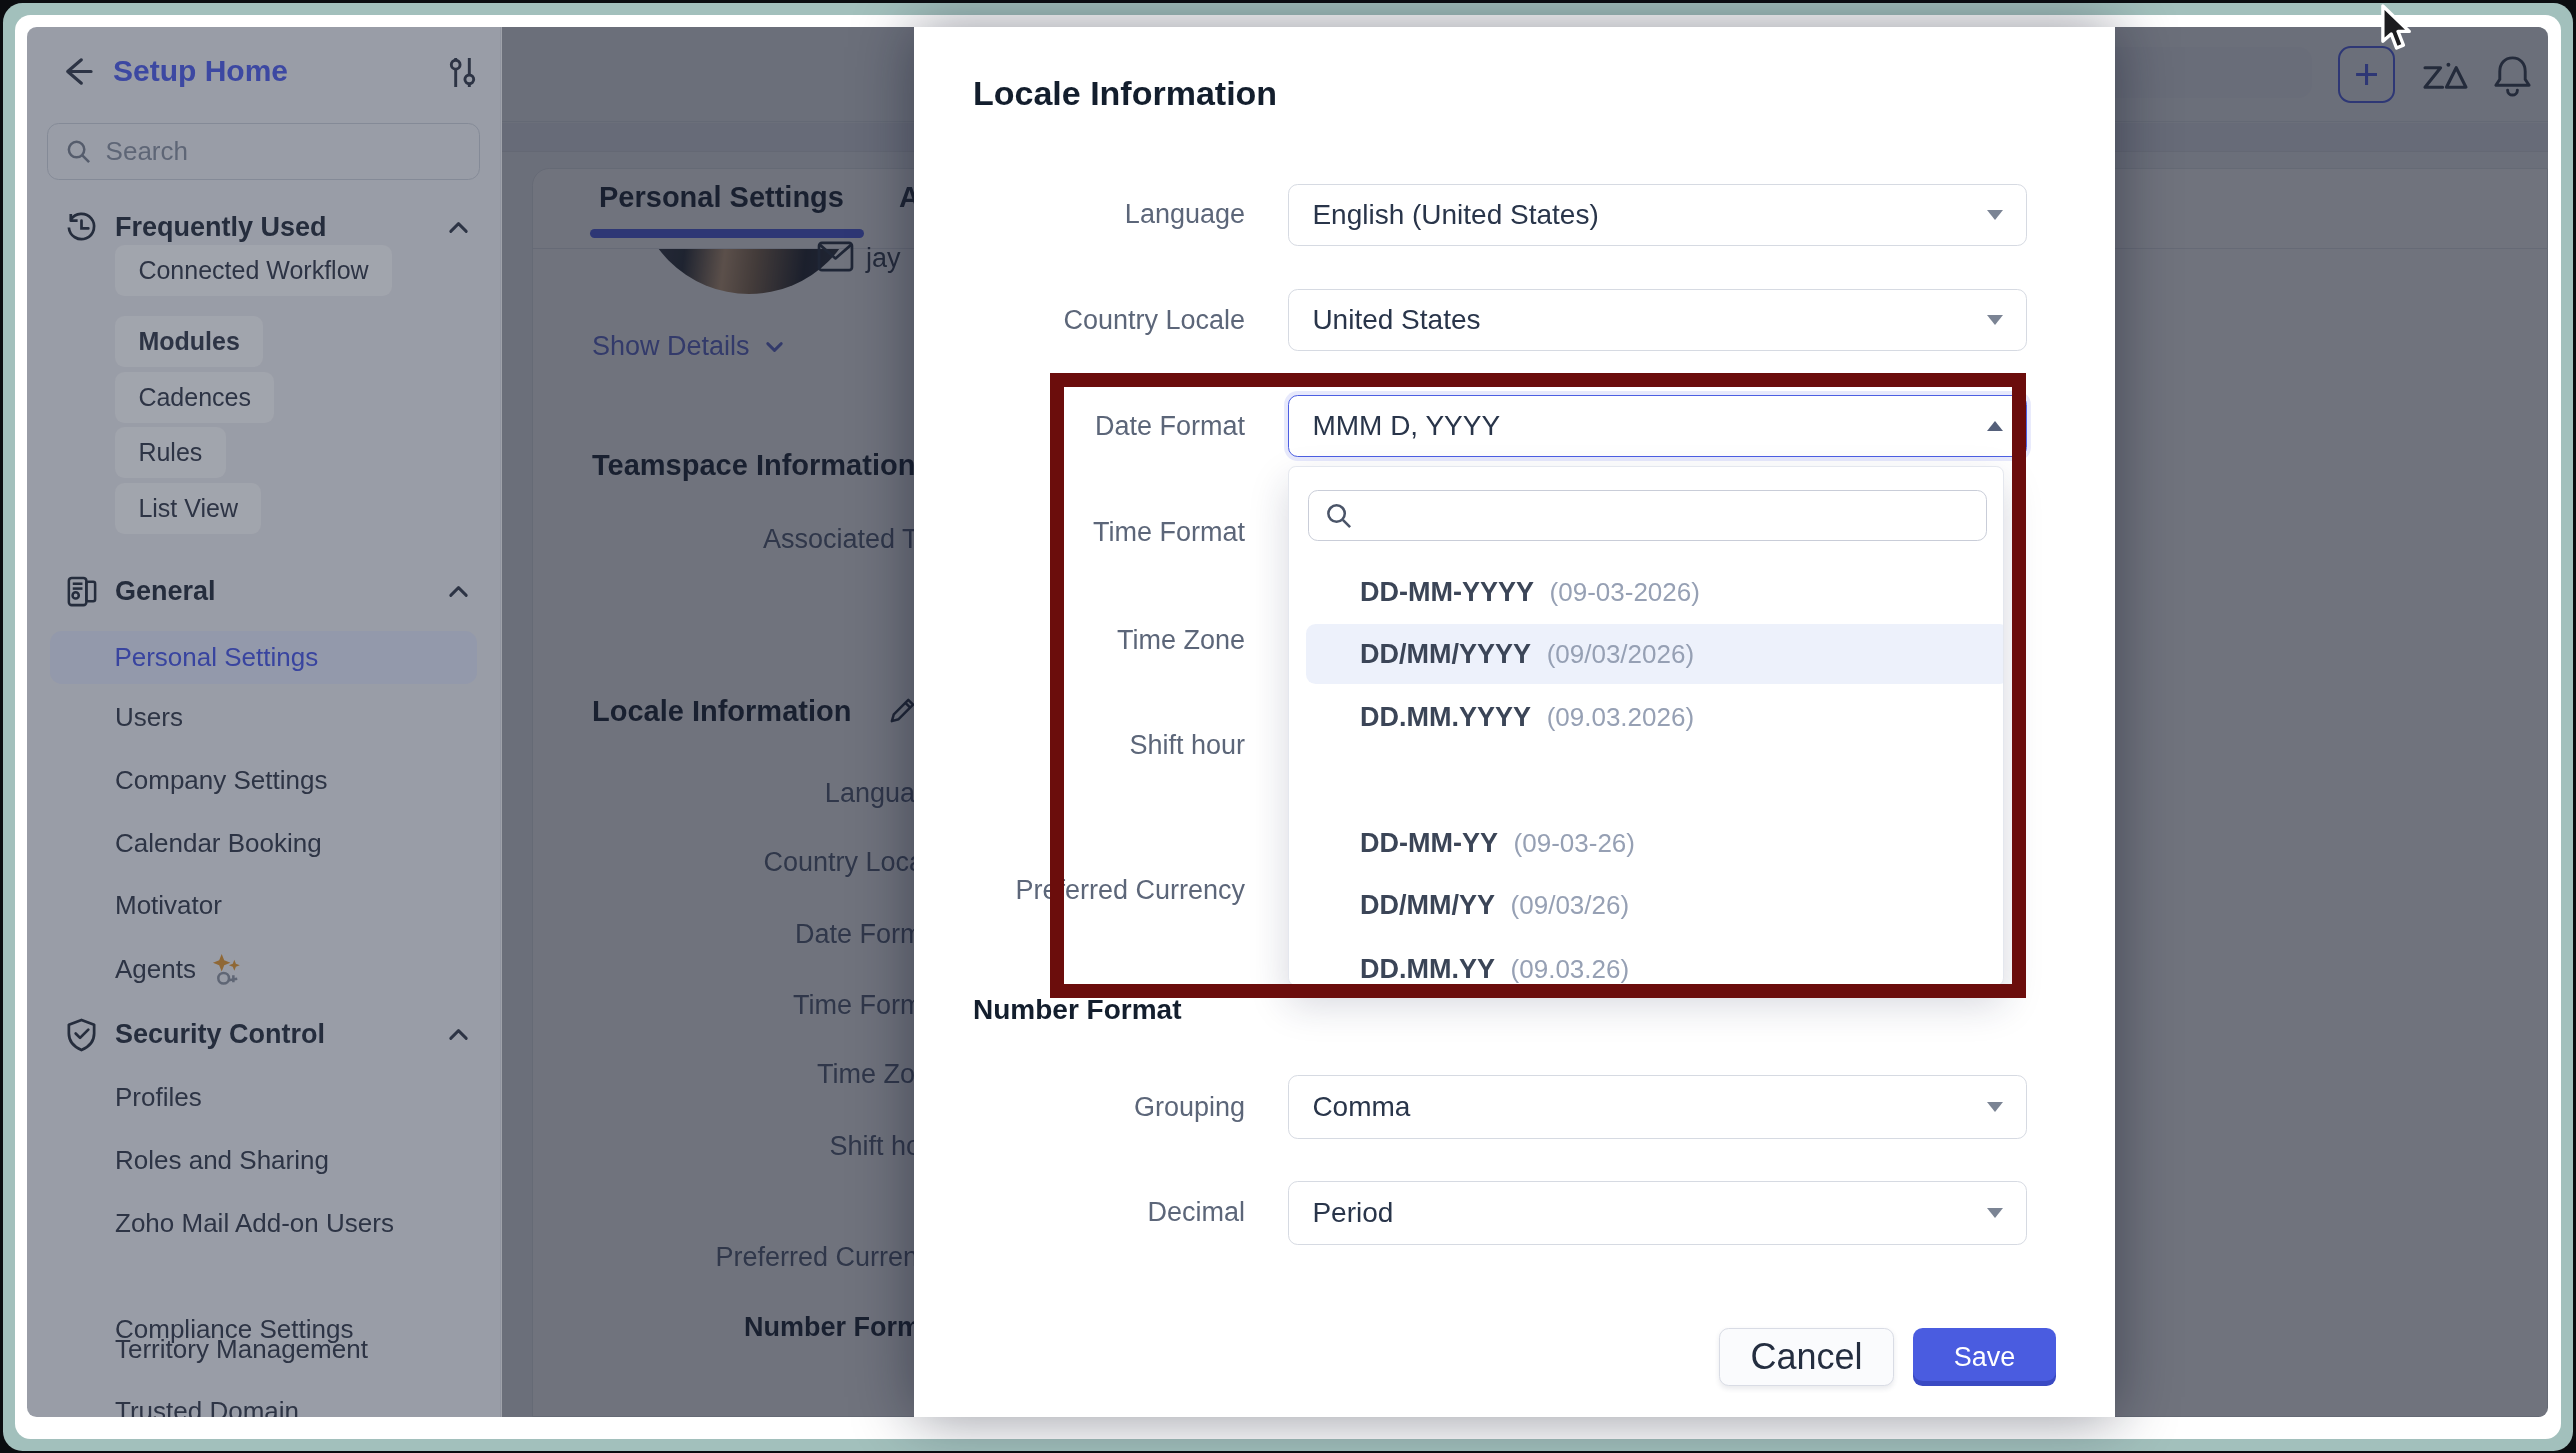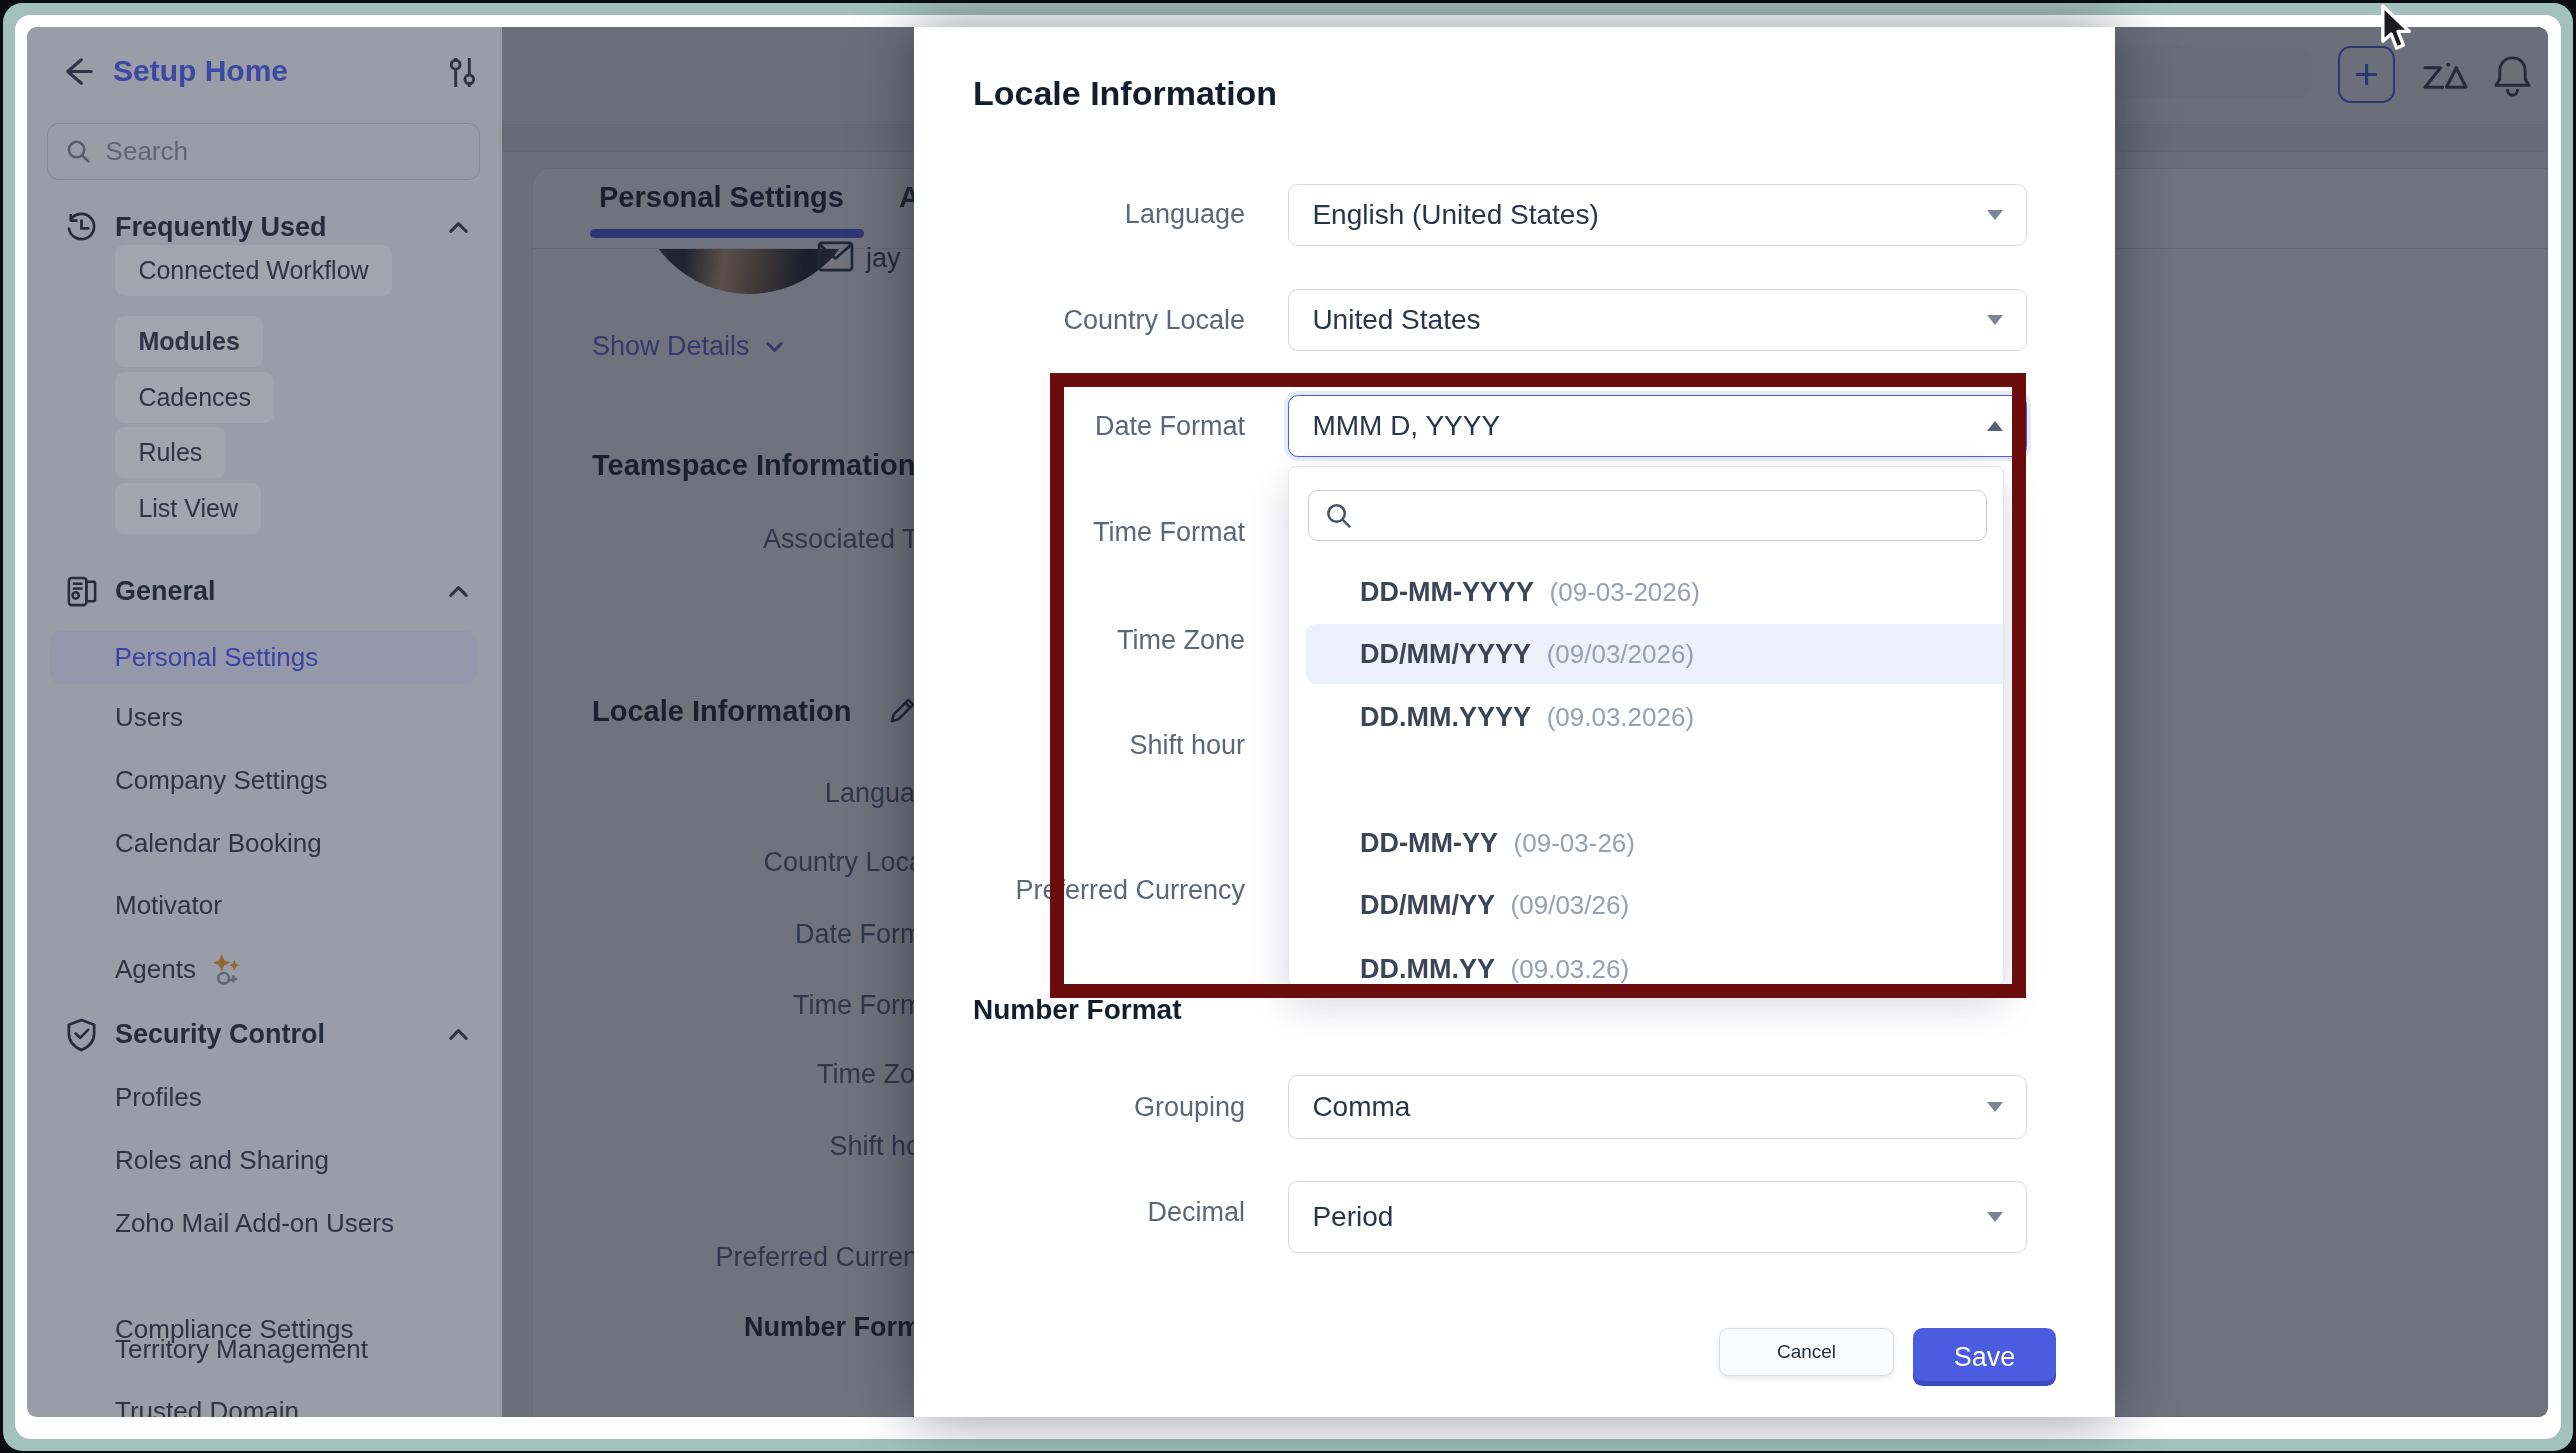--- a/index.html
+++ b/index.html
@@ -49,21 +49,21 @@
   .caret-down{width:0;height:0;border-left:8.8px solid transparent;border-right:8.8px solid transparent;border-top:10.7px solid #7b8494;}
   .caret-up{width:0;height:0;border-left:8.8px solid transparent;border-right:8.8px solid transparent;border-bottom:10.7px solid #55607a;}
   .m-field.focused{border-color:#4c5fe2;box-shadow:0 0 0 3.9px rgba(83,99,234,0.14);}
   .dd-panel{position:absolute;left:374px;top:439px;width:716px;height:520px;background:#fff;border:1px solid #e4e7ee;border-radius:7.8px;box-shadow:0 17.5px 39px rgba(25,35,70,0.18);overflow:hidden;z-index:5;}
   .dd-search{position:absolute;left:18.5px;top:23.4px;width:679px;height:51px;border:1.9px solid #c9cdd8;border-radius:9.7px;display:flex;align-items:center;padding:0 15.6px;}
   .dd-row{position:absolute;left:17px;width:703px;height:60px;display:flex;align-items:center;padding-left:54px;border-radius:9.7px;}
   .dd-row.hl{background:#edf1fb;}
   .dd-fmt{font-size:27px;font-weight:700;color:#3b4557;}
   .dd-ex{font-size:26px;color:#96a0b4;margin-left:15.6px;}
   .m-h2{position:absolute;left:59px;font-size:28px;font-weight:700;color:#131e2d;}
-  .btn-cancel{position:absolute;left:805px;top:1301px;width:175px;height:48px;background:#fafbfd;border:1.9px solid #d9dce5;border-radius:9.7px;display:flex;align-items:center;justify-content:center;font-size:19px;color:#242e40;box-shadow:0 2.9px 5.8px rgba(40,50,80,0.10);}
+  .btn-cancel{position:absolute;left:805px;top:1301px;width:175px;height:58px;background:#fafbfd;border:1.9px solid #d9dce5;border-radius:9.7px;display:flex;align-items:center;justify-content:center;font-size:36px;color:#242e40;box-shadow:0 2.9px 5.8px rgba(40,50,80,0.10);}
   .btn-save{position:absolute;left:999px;top:1301px;width:143px;height:58px;background:#4a5ce0;border-radius:9.7px;display:flex;align-items:center;justify-content:center;font-size:27px;font-weight:400;color:#ffffff;box-shadow:inset 0 -4.9px 0 rgba(30,40,140,0.35);}
   
   .maroon-box{position:absolute;left:1050px;top:373px;width:976px;height:625px;border:14.6px solid #6b0d0c;z-index:200;}
   .cursor{position:absolute;left:2377px;top:3.9px;z-index:300;}
 </style>
 </head>
 <body>
 
 <div class="stage">
   <div class="frame-teal"></div>
@@ -315,21 +315,21 @@
     <div class="m-h2" style="top:967px;">Number Format</div>
 
     <div class="m-label" style="top:1065px;">Grouping</div>
     <div class="m-field" style="top:1048px;height:64px;">
       <span>Comma</span>
         <span class="spacer"></span>
       <span class="caret-down"></span>
     </div>
 
     <div class="m-label" style="top:1170px;">Decimal</div>
-    <div class="m-field" style="top:1154px;height:72px;gap:8px;">
+    <div class="m-field" style="top:1154px;height:64px;gap:8px;">
       <span>Period</span>
         <span class="spacer"></span>
       <span class="caret-down"></span>
     </div>
 
     <div class="btn-cancel">Cancel</div>
     <div class="btn-save">Save</div>
   </div>
 
   <div class="maroon-box"></div>

